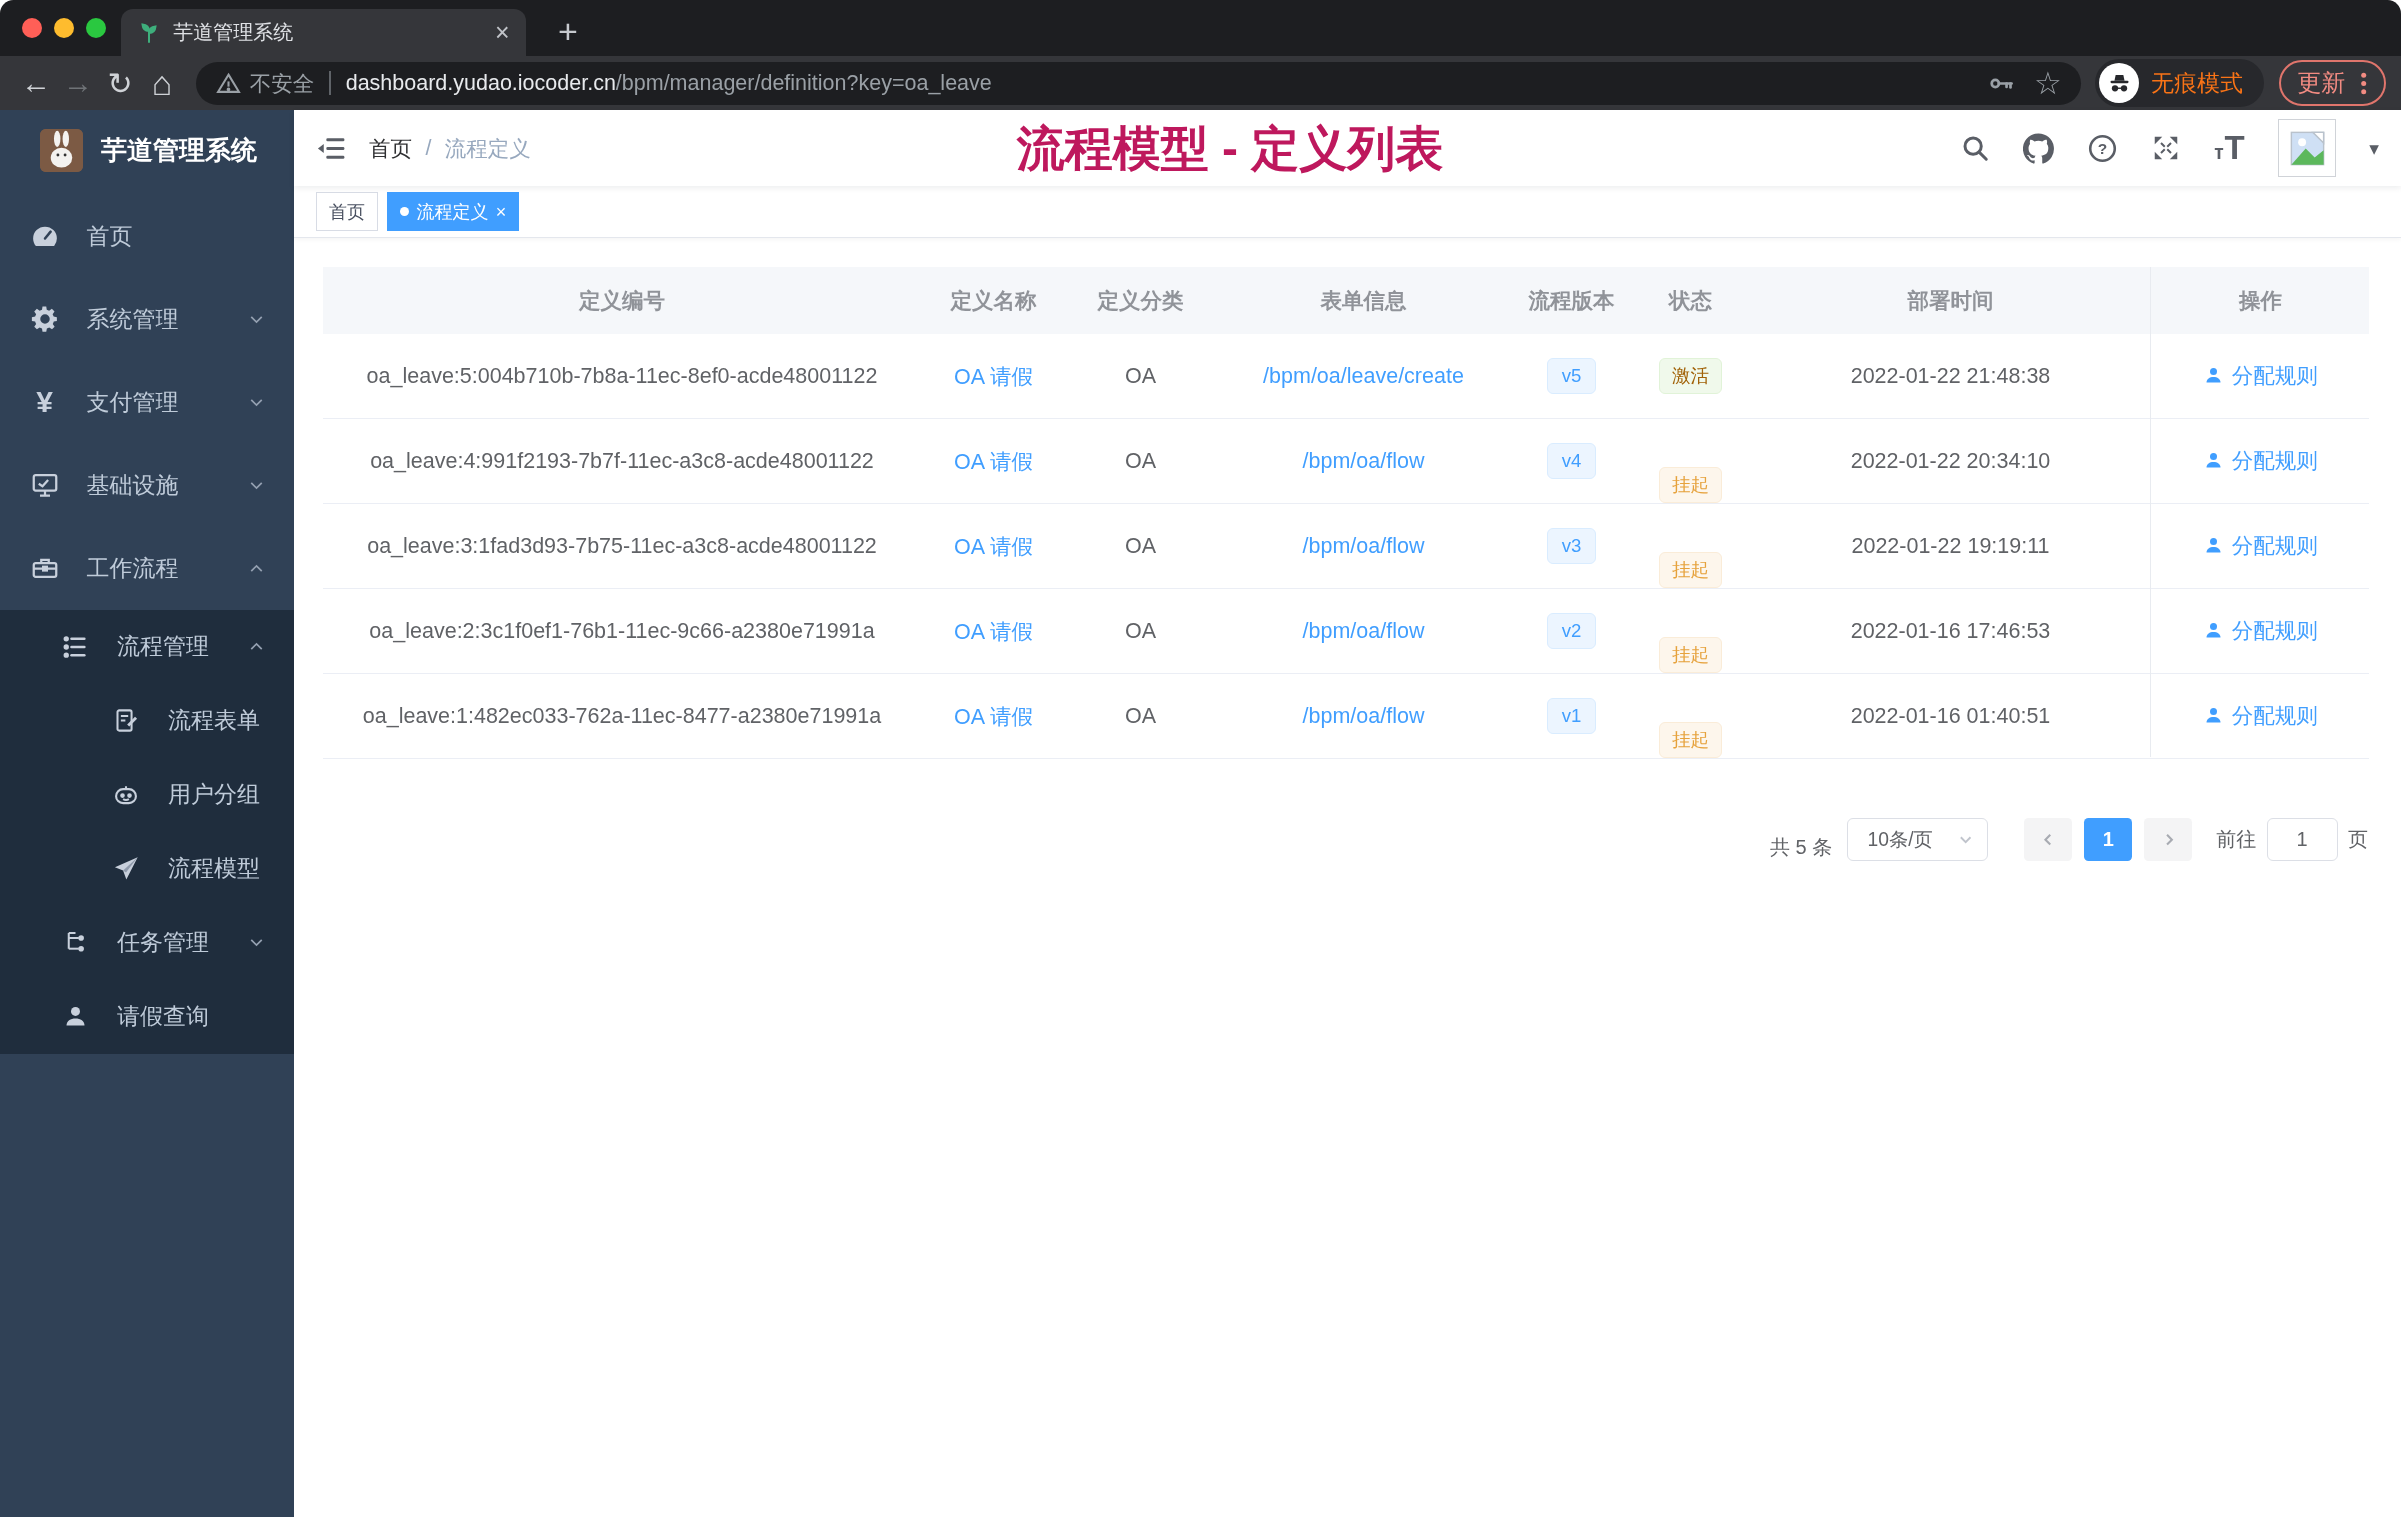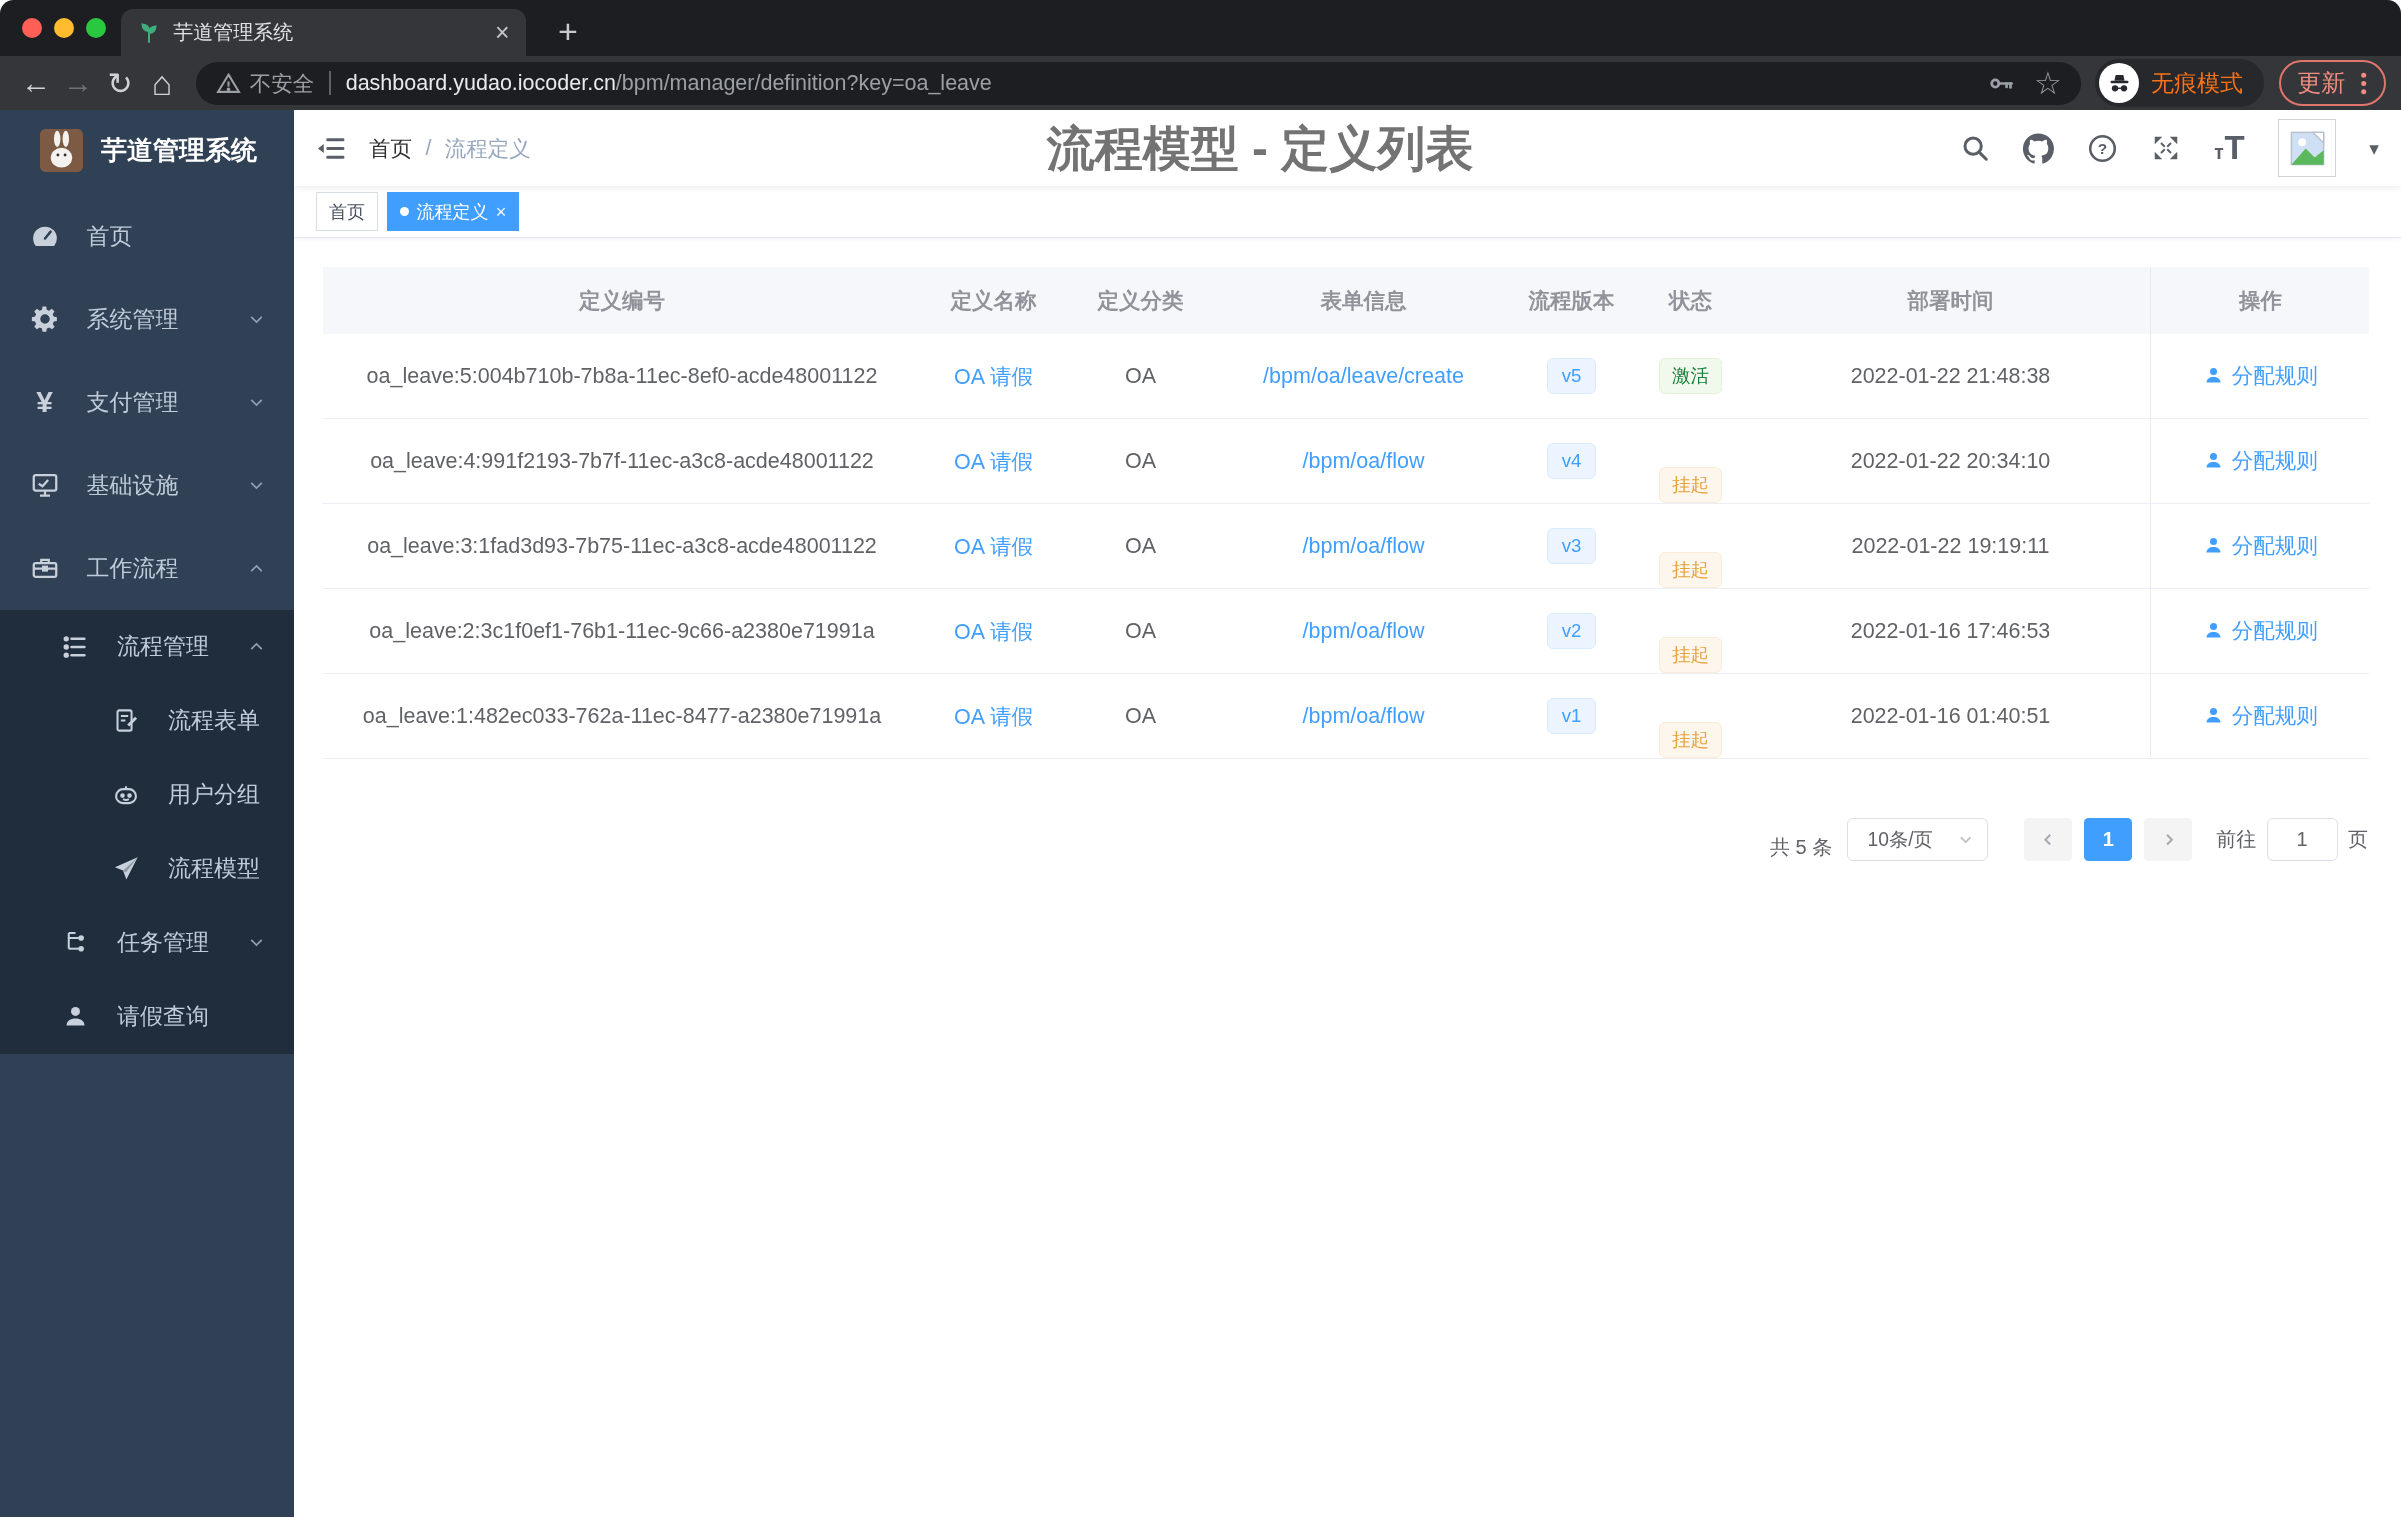--- a/index.html
+++ b/index.html
@@ -53,40 +53,40 @@
   .crumb-home { color:#303133; }
   .crumb-sep { color:#97a8be; margin:0 13.4px; }
   .crumb-cur { color:#97a8be; }
   .top-icons { margin-left:auto; display:flex; align-items:center; gap:33px; color:#5a5e66; }
   .tico { display:flex; align-items:center; justify-content:center; }
   .avatar-box { width:58px; height:58px; border:1.5px solid #d0d3d8; background:#fff; display:flex; align-items:center; justify-content:center; }
   .caret { font-size:19.3px; color:#5a5e66; }
   .fontsize-ico { font-size:19.3px; font-weight:bold; color:#5a5e66; letter-spacing:0.7px; }
   .fontsize-ico .bigT { font-size:33px; }
 
-  .annotation { position:absolute; left:1260px; top:117px; transform:translateX(-50%); font-size:48px; font-weight:bold; color:#737373; z-index:5; white-space:nowrap; }
+  .annotation { position:absolute; left:1230px; top:117px; transform:translateX(-50%); font-size:48px; font-weight:bold; color:#be185d; z-index:5; white-space:nowrap; }
 
   
   .tagsbar { position:absolute; left:294px; top:186px; right:0; height:52px; background:#fff; border-bottom:1.5px solid #e4e7ed; box-shadow:0 1.5px 4.5px rgba(0,0,0,.04); display:flex; align-items:center; padding:0 22px; gap:9px; z-index:1; }
   .tag { height:39px; display:flex; align-items:center; border:1.5px solid #d8dce5; background:#fff; color:#495060; font-size:18px; padding:0 12px; gap:7.4px; }
   .tag.active { background:#409eff; border-color:#409eff; color:#fff; }
   .tag-dot { width:9px; height:9px; border-radius:50%; background:#fff; }
   .tag-close { font-size:18px; line-height:1; }
 
   
   .main { position:absolute; left:294px; top:238px; right:0; bottom:0; background:#fff; }
   .dtable { position:absolute; left:29px; top:29px; width:2046px; font-size:21.5px; color:#606266; }
   .thead, .tr { display:grid; grid-template-columns:598px 145px 149px 297px 119px 119px 401px 219px; align-items:center; }
   .thead { height:67px; background:#f5f7fa; color:#909399; font-weight:bold; }
   .th, .td { text-align:center; padding:0 7.4px; overflow:hidden; white-space:nowrap; }
   .tr { height:85px; border-bottom:1.5px solid #ebeef5; background:#fff; }
   .link { color:#409eff; cursor:pointer; }
   .vbadge { display:inline-block; background:#ecf5ff; border:1.5px solid #d9ecff; color:#409eff; border-radius:6px; padding:6px 13.4px; font-size:18.6px; line-height:1.2; }
   .sbadge { display:inline-block; border-radius:6px; padding:6px 12px; font-size:18.6px; line-height:1.2; }
-  .sbadge.green { background:#f0f9eb; border:1.5px solid #e1f3d8; color:#15803d; }
+  .sbadge.green { background:#f0f9eb; border:1.5px solid #e1f3d8; color:#a16207; }
   .sbadge.warn { background:#fdf6ec; border:1.5px solid #faecd8; color:#e6a23c;margin-top:48px; }
   .action { color:#409eff; display:inline-flex; align-items:center; gap:7.4px; cursor:pointer; }
   .col-divider { position:absolute; left:1827px; top:0; height:490px; border-left:1.5px solid #e8ebf0; box-shadow:-6px 0 9px rgba(0,0,0,.04); }
 
   
   .pagination { position:absolute; right:33px; top:580px; height:43px; display:flex; align-items:flex-end; font-size:20px; color:#606266; }
   .pg-total { margin-right:15px; }
   .pg-select { width:141px; height:43px; border:1.5px solid #dcdfe6; border-radius:6px; display:flex; align-items:center; justify-content:space-between; padding:0 12px 0 19.3px; color:#606266; font-size:19.3px; margin-right:30px; background:#fff; }
   .pg-btn { width:48px; height:43px; background:#f4f4f5; border-radius:4.5px; display:flex; align-items:center; justify-content:center; color:#a8abb2; margin:0 6px; }
   .pg-page { width:48px; height:43px; background:#409eff; border-radius:4.5px; display:flex; align-items:center; justify-content:center; color:#fff; font-weight:bold; margin:0 6px; }

